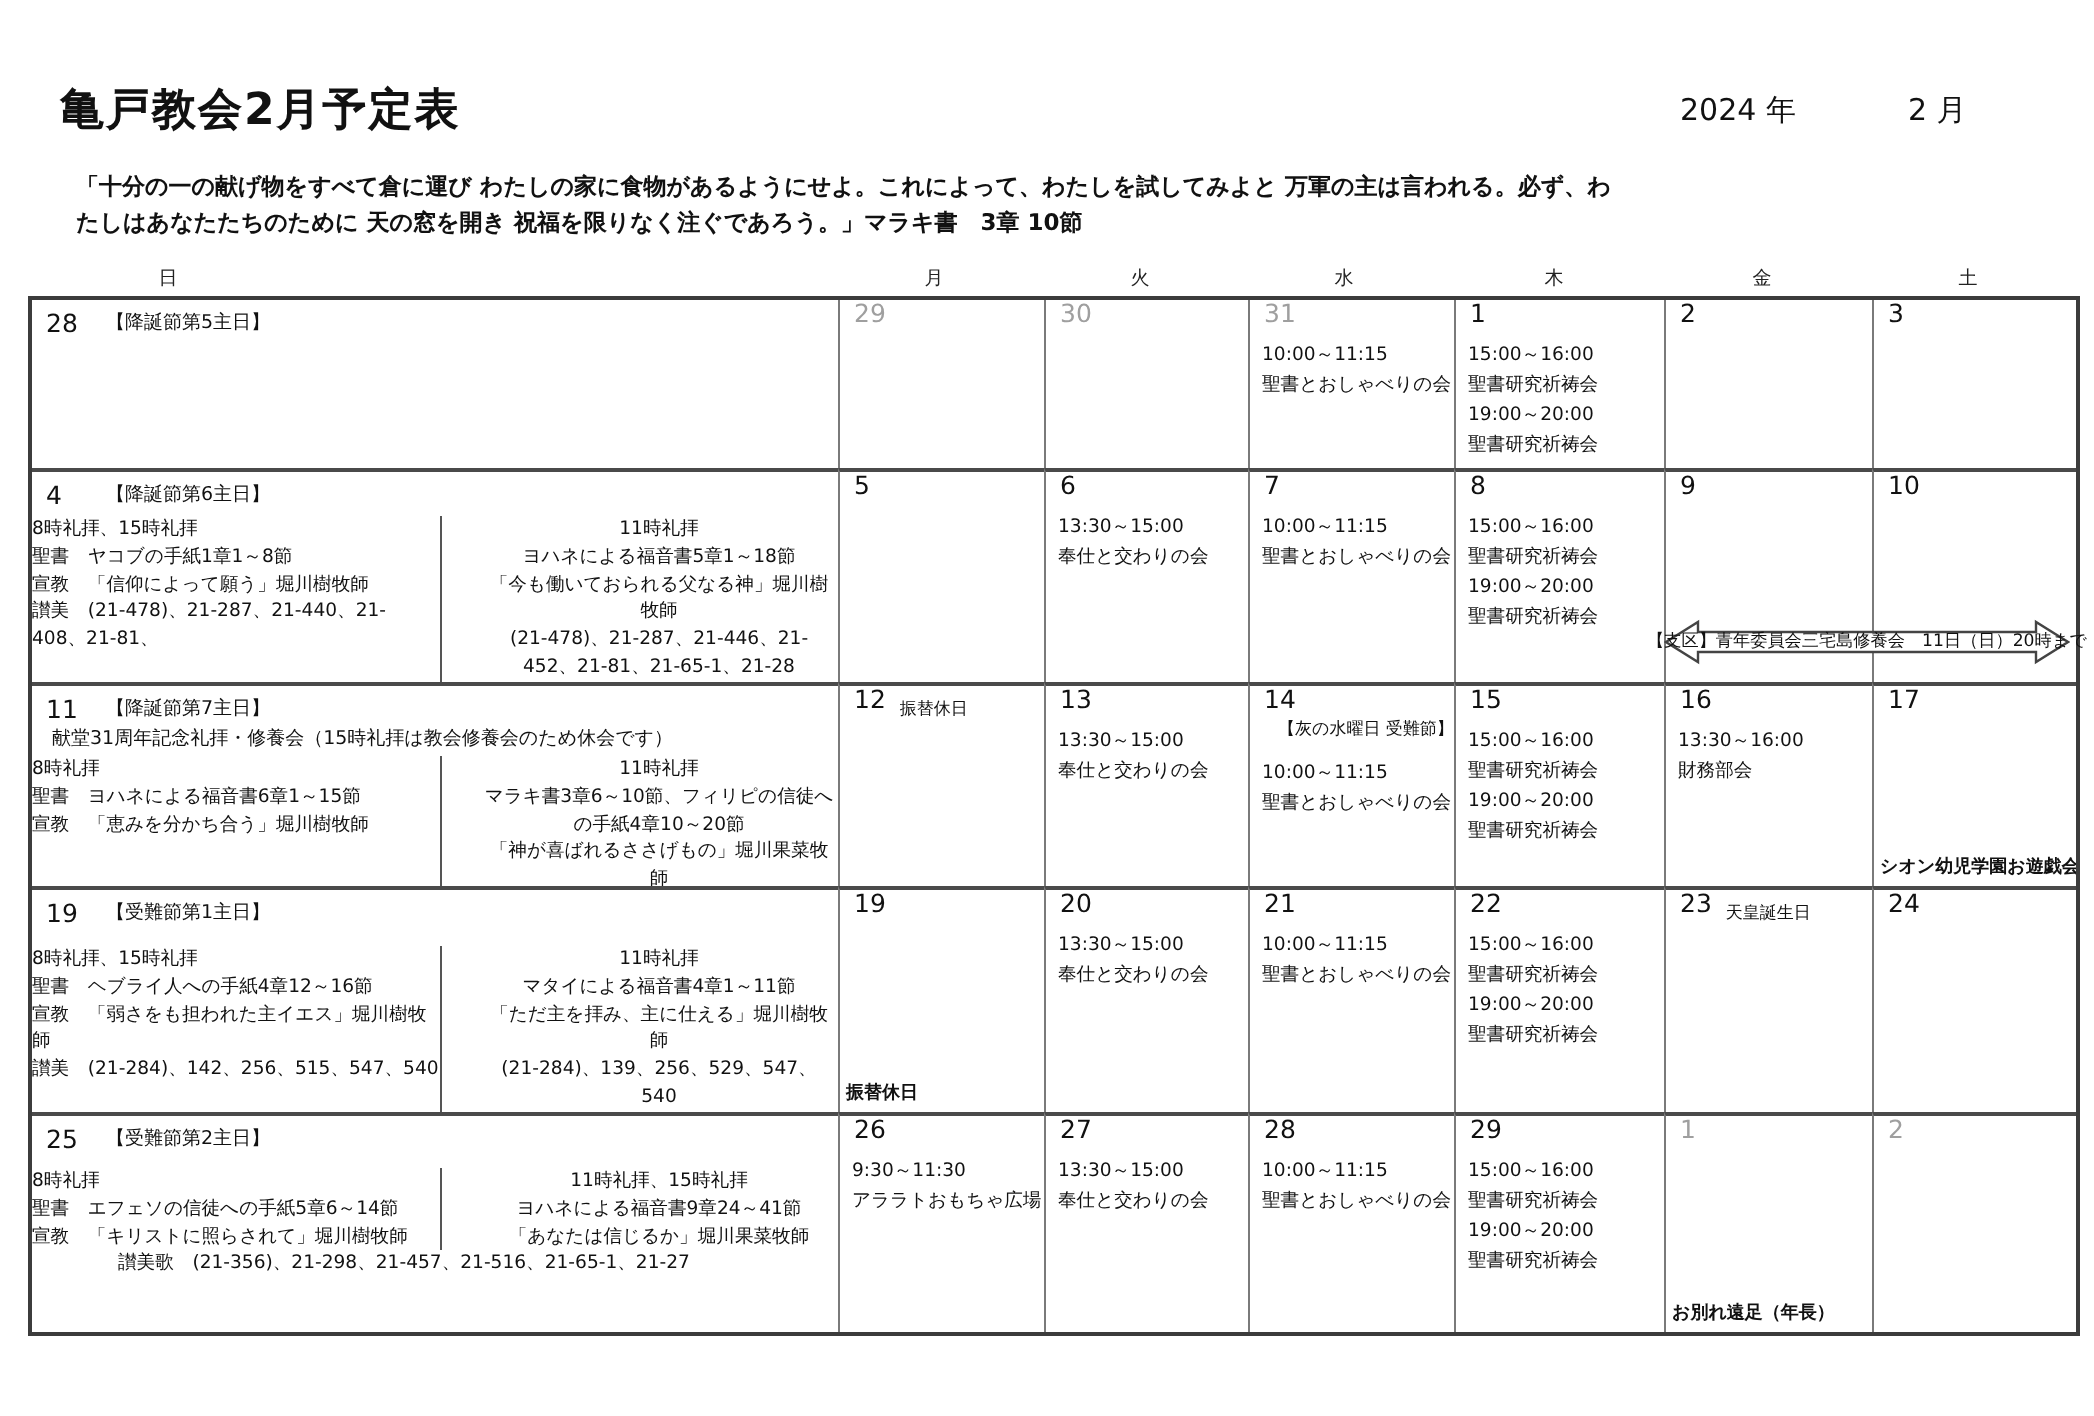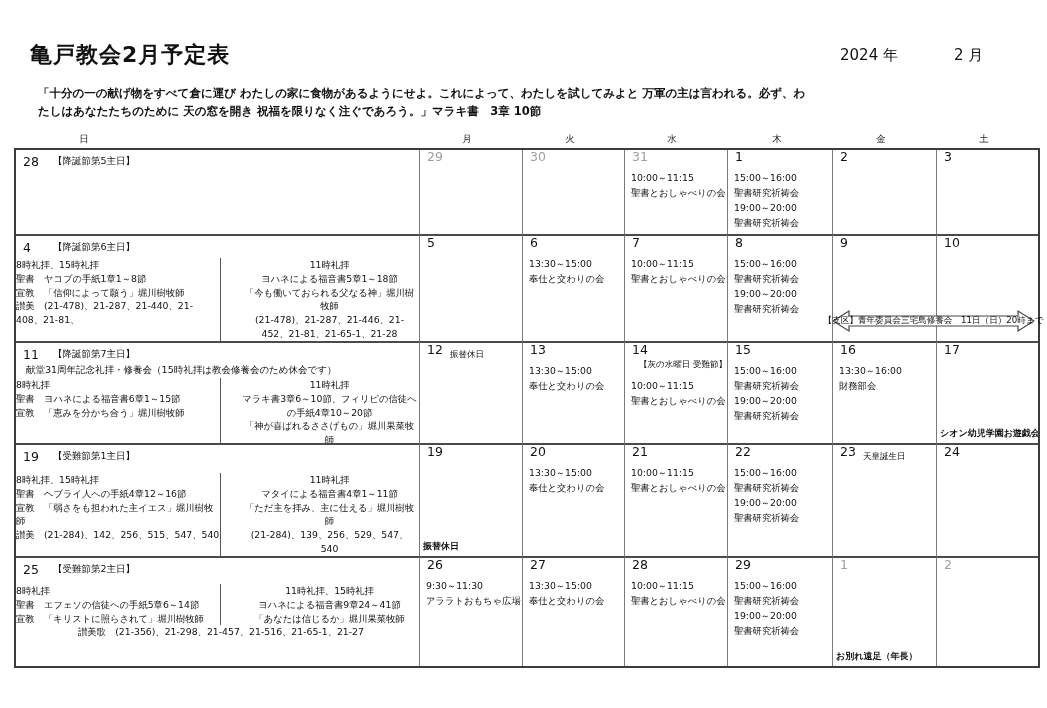--- a/index.html
+++ b/index.html
@@ -31,21 +31,21 @@
   .bot { position:absolute; left:3px; bottom:3px; font-size:9px; font-weight:bold; white-space:nowrap; }
 
   
   .sun-head { padding:1px 0 0 7px; }
   .sun-head .n { font-size:12.5px; display:inline-block; min-width:18px; }
   .sun-head .season { font-size:9.5px; margin-left:12px; vertical-align:2px; }
   .sun-sub { font-size:9.5px; padding-left:10px; line-height:13px; }
   .sun-body { display:flex; margin-top:2px; }
   .sun-left { width:204px; font-size:9.3px; line-height:13.8px; }
   .sun-right { flex:1; border-left:1px solid #555; padding-left:21px; padding-right:2px; font-size:9.3px; line-height:13.8px;text-align:center; }
-  .sun-foot { padding-left:62px; font-size:9.3px; line-height:13.8px; }
+  .sun-foot { padding-left:43px; font-size:9.3px; line-height:13.8px; }
 
   
   .banner { position:absolute; left:816px; top:159px; width:203px; height:24px; z-index:5; }
   .banner svg { position:absolute; left:0; top:0; }
   .banner .btext { position:absolute; left:0; top:0; width:100%; height:100%;
     display:flex; align-items:center; justify-content:center; font-size:8.6px; color:#111; white-space:nowrap; }
 </style>
 </head>
 <body>
 

